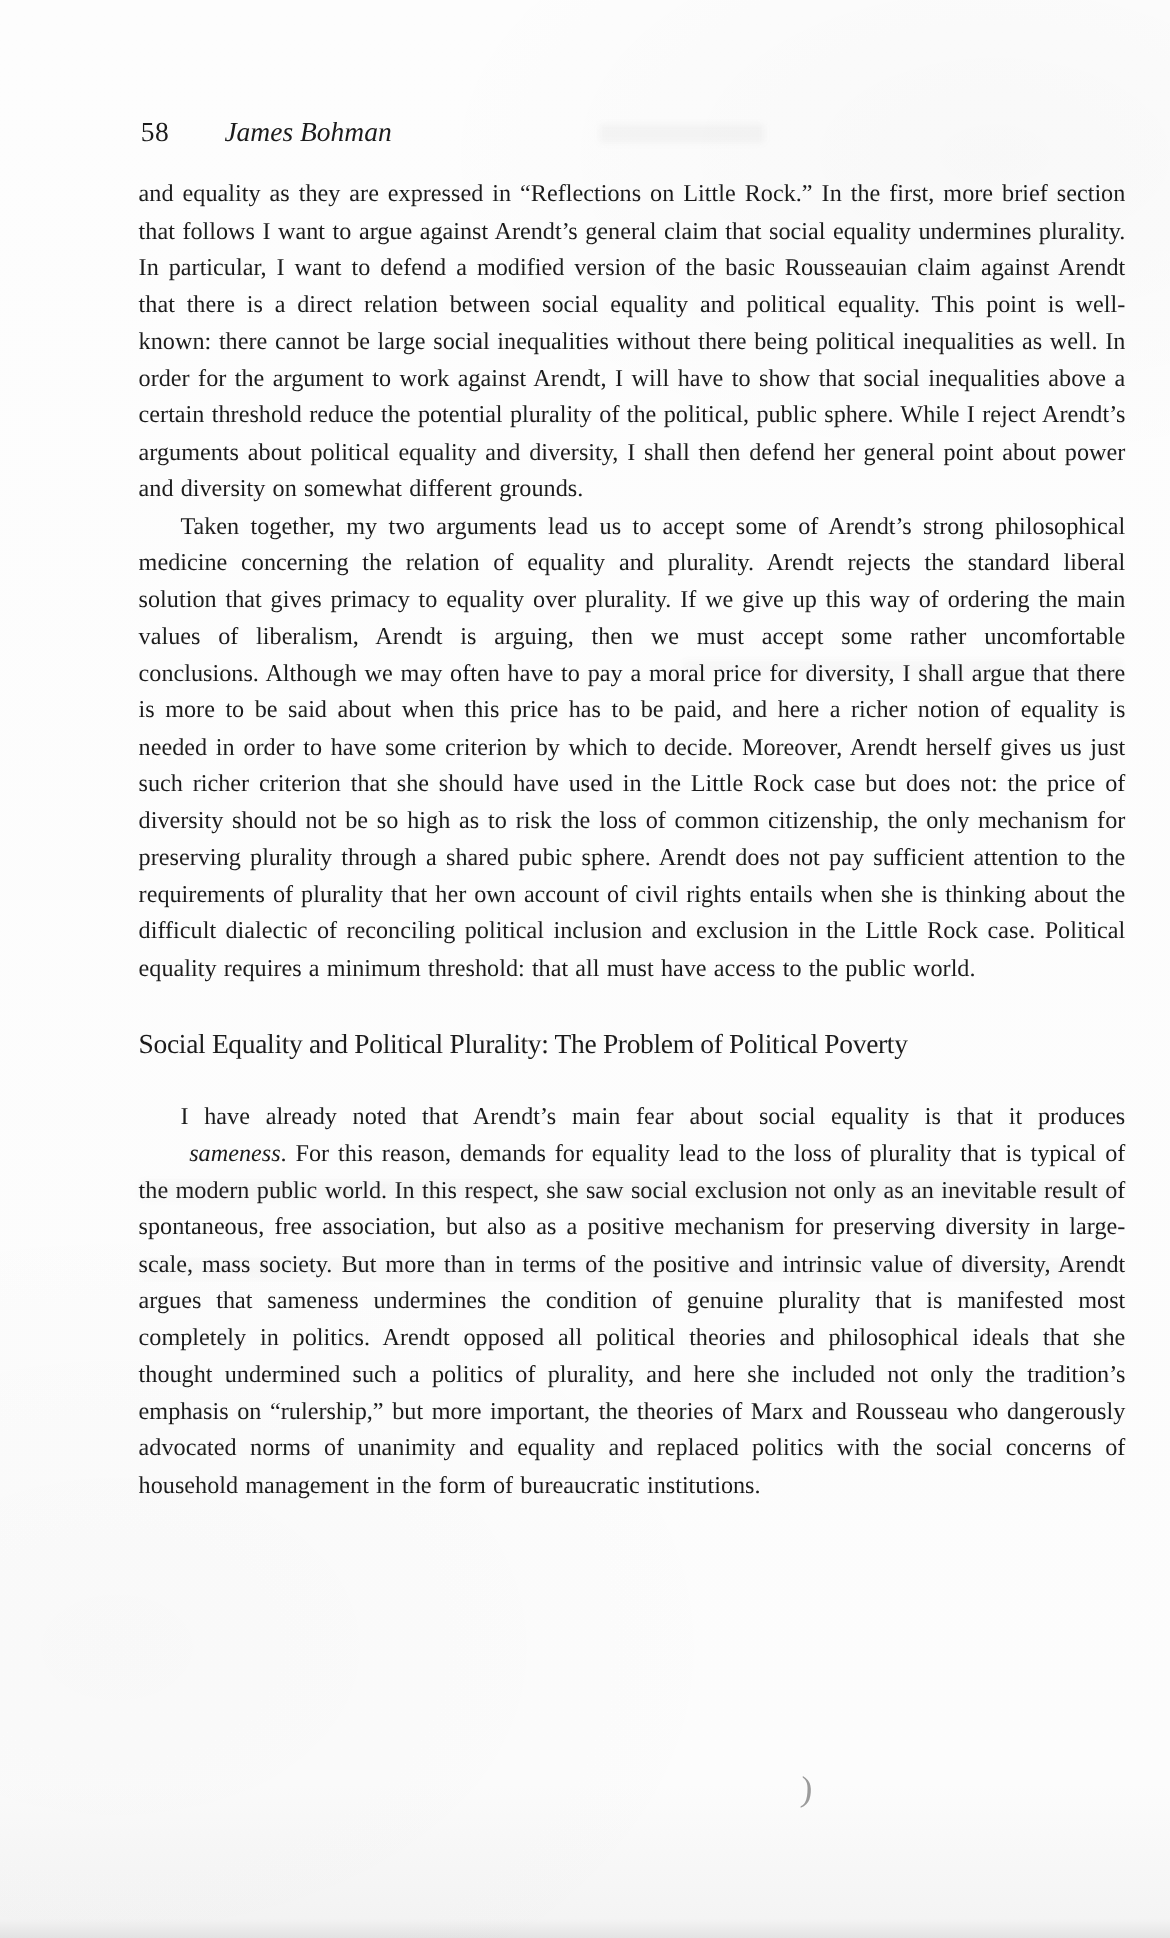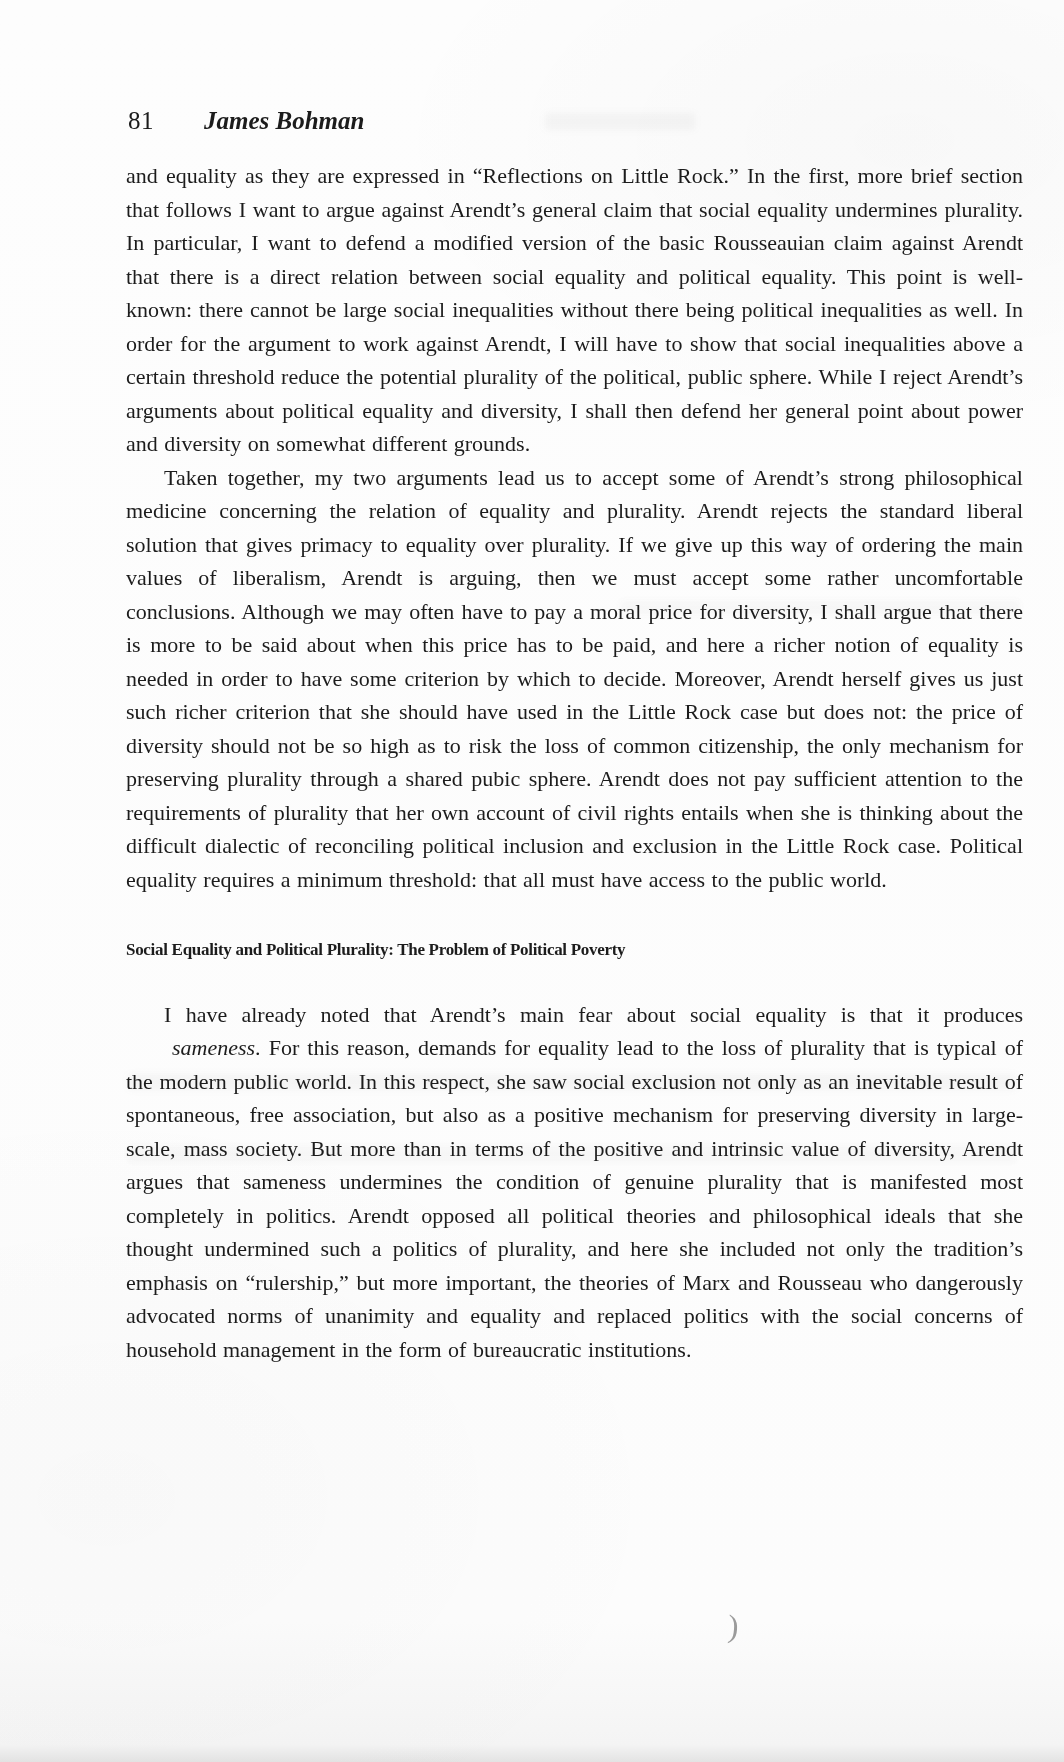--- a/index.html
+++ b/index.html
@@ -31,44 +31,43 @@
     white-space: nowrap;
   }
   .page-number {
     display: inline-block;
     letter-spacing: 0.5px;
   }
   .running-title {
     display: inline-block;
     margin-left: 50px;
     font-style: italic;
-    font-weight: bold;
   }
   .page-body {
     position: absolute;
     top: 159px;
     left: 126px;
     width: 897px;
   }
   .body-paragraph {
     margin: 0;
     font-size: 22px;
     line-height: 33.5px;
     text-align: justify;
     word-spacing: 1px;
   }
   .body-paragraph.indented {
     text-indent: 38px;
   }
   .italic { font-style: italic; margin-left: 46px; }
   .section-heading {
     margin: 37px 0 31px 0;
-    font-size: 17px;
+    font-size: 25px;
     line-height: 33.5px;
-    font-weight: bold;
+    font-weight: normal;
     letter-spacing: -0.3px;
     white-space: nowrap;
   }
   
   .bleed {
     position: absolute;
     background: rgba(90, 90, 100, 0.05);
     filter: blur(3px);
     border-radius: 3px;
     pointer-events: none;
@@ -85,21 +84,21 @@
     color: #9b9b9b;
     transform: rotate(4deg);
   }
 </style>
 </head>
 <body>
 
 <div class="page">
 
   <div class="running-head">
-    <span class="page-number">81</span><span class="running-title">James Bohman</span>
+    <span class="page-number">58</span><span class="running-title">James Bohman</span>
   </div>
 
   <div class="bleed bleed-1"></div>
   <div class="bleed bleed-2"></div>
   <div class="bleed bleed-3"></div>
   <div class="bleed bleed-4"></div>
 
   <div class="page-body">
       <p class="body-paragraph"><span>and equality as they are expressed in “Reflections on Little Rock.” In the first, more brief section that follows I want to argue against Arendt’s general claim that social equality undermines plurality. In particular, I want to defend a modified version of the basic Rousseauian claim against Arendt that there is a direct relation between social equality and political equality. This point is well-known: there cannot be large social inequalities without there being political inequalities as well. In order for the argument to work against Arendt, I will have to show that social inequalities above a certain threshold reduce the potential plurality of the political, public sphere. While I reject Arendt’s arguments about political equality and diversity, I shall then defend her general point about power and diversity on somewhat different grounds.</span></p>
       <p class="body-paragraph indented"><span>Taken together, my two arguments lead us to accept some of Arendt’s strong philosophical medicine concerning the relation of equality and plurality. Arendt rejects the standard liberal solution that gives primacy to equality over plurality. If we give up this way of ordering the main values of liberalism, Arendt is arguing, then we must accept some rather uncomfortable conclusions. Although we may often have to pay a moral price for diversity, I shall argue that there is more to be said about when this price has to be paid, and here a richer notion of equality is needed in order to have some criterion by which to decide. Moreover, Arendt herself gives us just such richer criterion that she should have used in the Little Rock case but does not: the price of diversity should not be so high as to risk the loss of common citizenship, the only mechanism for preserving plurality through a shared pubic sphere. Arendt does not pay sufficient attention to the requirements of plurality that her own account of civil rights entails when she is thinking about the difficult dialectic of reconciling political inclusion and exclusion in the Little Rock case. Political equality requires a minimum threshold: that all must have access to the public world.</span></p>

